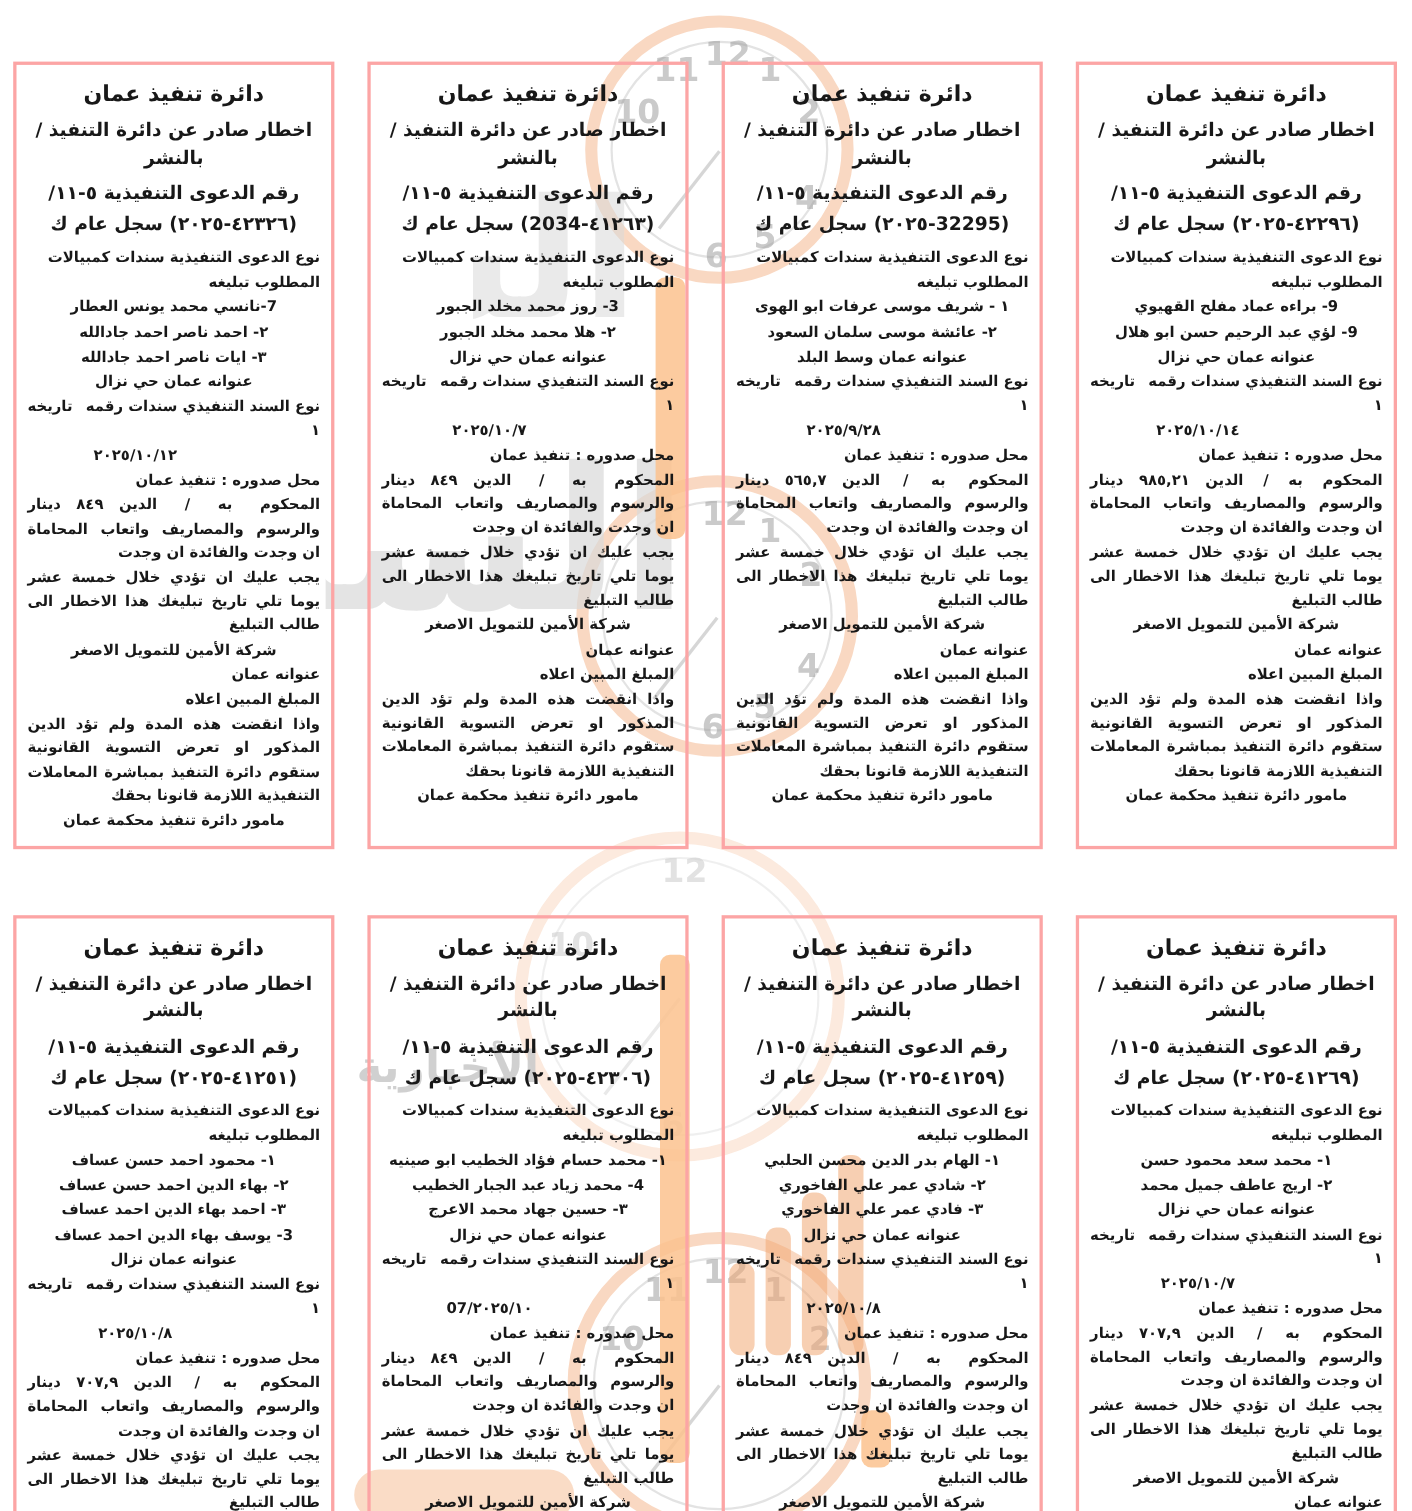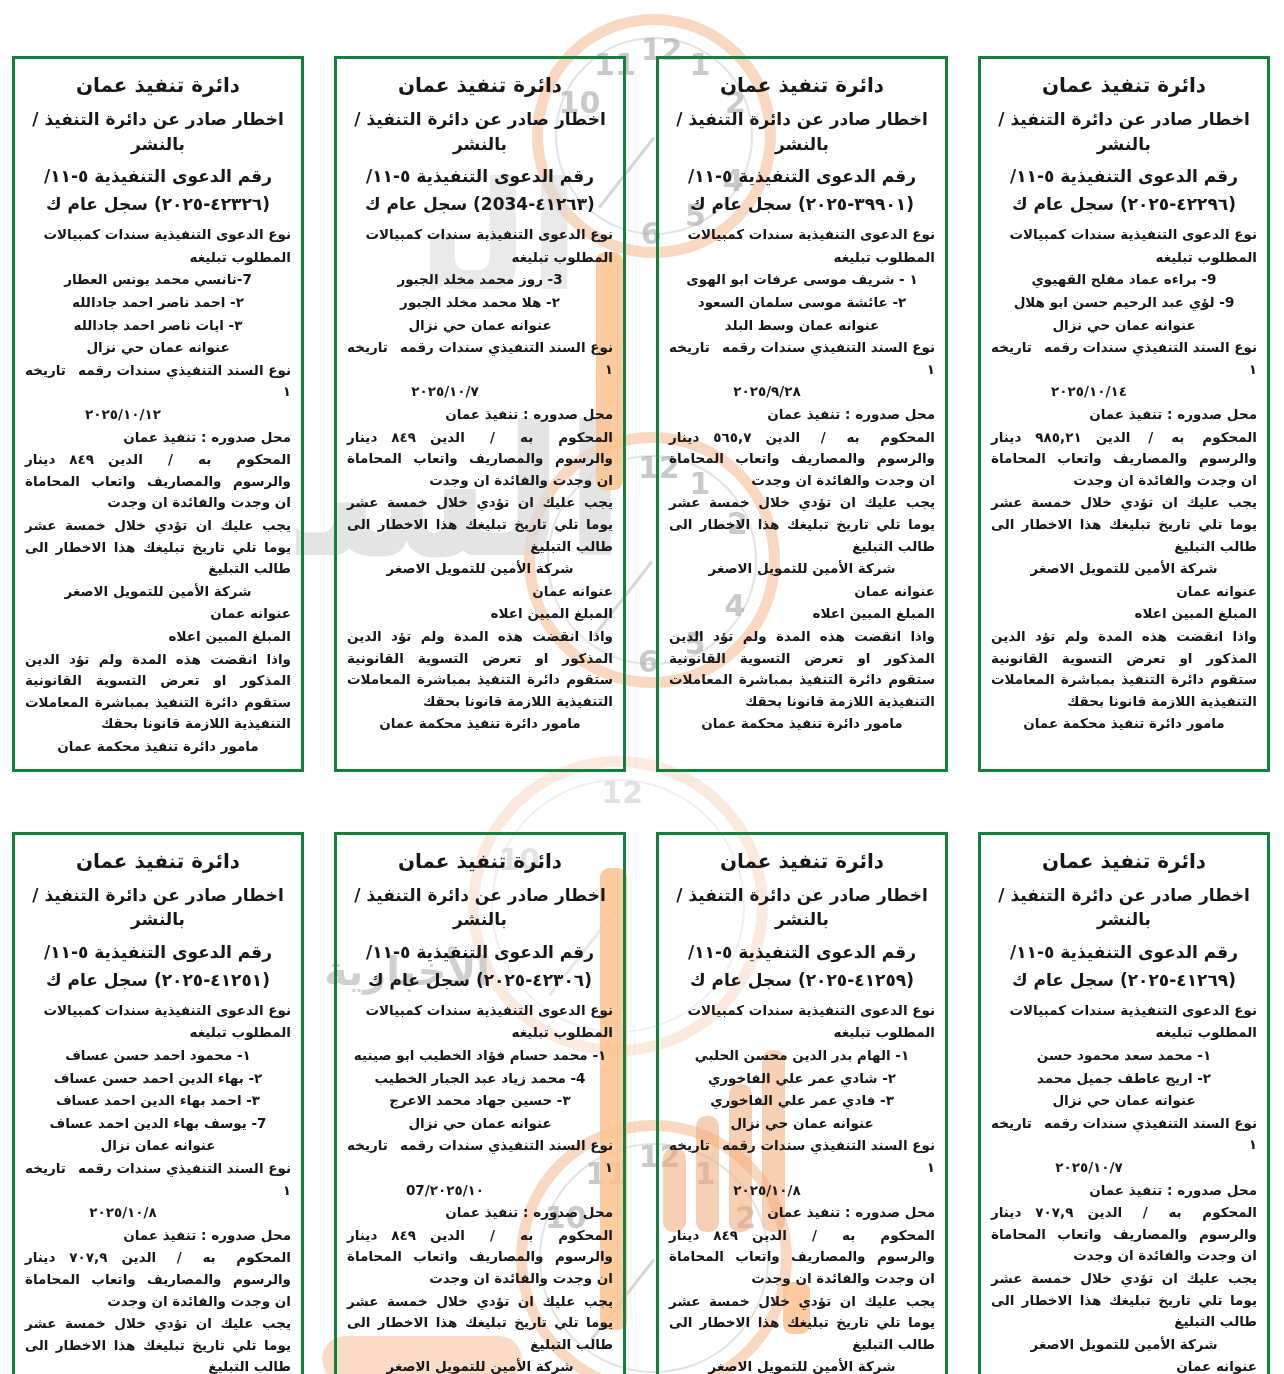--- a/index.html
+++ b/index.html
@@ -38,21 +38,21 @@
   .s2{left:600px;top:868px;height:462px;}
   .s3{left:783px;top:1282px;height:52px;}
   .blob{position:absolute;left:322px;top:1336px;width:200px;height:46px;background:rgba(245,178,128,.45);border-radius:24px;}
 
   
   .grid{
     position:absolute;left:12px;right:14px;top:56px;z-index:1;
     display:grid;grid-template-columns:repeat(4,292px);justify-content:space-between;row-gap:60px;
   }
   .notice{
-    border:3px solid #15803d;background:transparent;direction:rtl;color:#181818;
+    border:3px solid #fca5a5;background:transparent;direction:rtl;color:#181818;
     padding:6px 10px 10px;box-sizing:border-box;font-weight:700;
   }
   .notice .title{font-size:20px;text-align:center;margin:8px 0 10px;}
   .notice .subtitle{font-size:17px;text-align:center;margin:0 0 10px;line-height:1.45;}
   .notice .case-label{font-size:17px;text-align:center;margin:0 0 8px;}
   .notice .case-num{font-size:17px;text-align:center;margin:0 0 10px;}
   .notice p.b{font-size:13.5px;line-height:1.6;margin:1px 0;text-align:right;}
   .notice p.center{text-align:center;}
   .notice p.justify{text-align:justify;text-align-last:right;}
   .notice p.bond{display:flex;justify-content:space-between;}
@@ -160,21 +160,21 @@
       <p class="b">عنوانه عمان</p>
       <p class="b">المبلغ المبين اعلاه</p>
       <p class="b justify">واذا انقضت هذه المدة ولم تؤد الدين المذكور او تعرض التسوية القانونية ستقوم دائرة التنفيذ بمباشرة المعاملات التنفيذية اللازمة قانونا بحقك</p>
       <p class="b center">مامور دائرة تنفيذ محكمة عمان</p>
     </article>
 
     <article class="notice">
       <h2 class="title">دائرة تنفيذ عمان</h2>
       <h3 class="subtitle">اخطار صادر عن دائرة التنفيذ / بالنشر</h3>
       <p class="case-label">رقم الدعوى التنفيذية ٥-١١/</p>
-      <p class="case-num"><span>(٣٩٩٠١-٢٠٢٥)</span> <span>سجل عام ك</span></p>
+      <p class="case-num"><span>(32295-٢٠٢٥)</span> <span>سجل عام ك</span></p>
       <p class="b">نوع الدعوى التنفيذية سندات كمبيالات</p>
       <p class="b">المطلوب تبليغه</p>
       <p class="b center">١ - شريف موسى عرفات ابو الهوى</p>
       <p class="b center">٢- عائشة موسى سلمان السعود</p>
       <p class="b center">عنوانه عمان وسط البلد</p>
       <p class="b bond">
           <span>نوع السند التنفيذي سندات رقمه ١</span>
           <span>تاريخه</span>
         </p>
       <p class="b date">٢٠٢٥/٩/٢٨</p>
@@ -216,21 +216,21 @@
     <article class="notice">
       <h2 class="title">دائرة تنفيذ عمان</h2>
       <h3 class="subtitle">اخطار صادر عن دائرة التنفيذ / بالنشر</h3>
       <p class="case-label">رقم الدعوى التنفيذية ٥-١١/</p>
       <p class="case-num"><span>(٤١٢٥١-٢٠٢٥)</span> <span>سجل عام ك</span></p>
       <p class="b">نوع الدعوى التنفيذية سندات كمبيالات</p>
       <p class="b">المطلوب تبليغه</p>
       <p class="b center">١- محمود احمد حسن عساف</p>
       <p class="b center">٢- بهاء الدين احمد حسن عساف</p>
       <p class="b center">٣- احمد بهاء الدين احمد عساف</p>
-      <p class="b center">7- يوسف بهاء الدين احمد عساف</p>
+      <p class="b center">3- يوسف بهاء الدين احمد عساف</p>
       <p class="b center">عنوانه عمان نزال</p>
       <p class="b bond">
           <span>نوع السند التنفيذي سندات رقمه ١</span>
           <span>تاريخه</span>
         </p>
       <p class="b date">٢٠٢٥/١٠/٨</p>
       <p class="b">محل صدوره : تنفيذ عمان</p>
       <p class="b justify"><span>المحكوم به / الدين</span><span class="amt">٧٠٧,٩</span><span>دينار والرسوم والمصاريف واتعاب المحاماة ان وجدت والفائدة ان وجدت</span></p>
       <p class="b justify">يجب عليك ان تؤدي خلال خمسة عشر يوما تلي تاريخ تبليغك هذا الاخطار الى طالب التبليغ</p>
 

